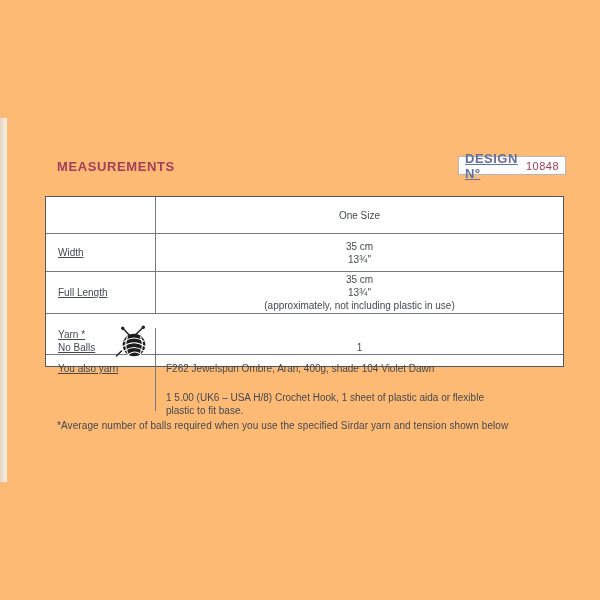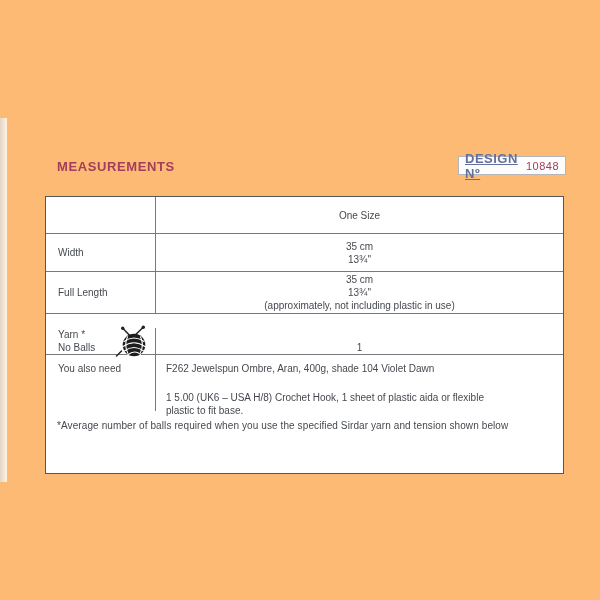--- a/index.html
+++ b/index.html
@@ -62,21 +62,21 @@
   .design-number {
     font-size: 11px;
     color: #a23e5b;
     letter-spacing: 0.5px;
   }
   .m-table {
     position: absolute;
     left: 45px;
     top: 196px;
     width: 519px;
-    height: 278px;
+    height: 171px;
     border: 1.5px solid #55565a;
     box-sizing: border-box;
     color: #45494f;
     font-size: 10px;
     background: #ffffff;
   }
   .row {
     display: flex;
     box-sizing: border-box;
     border-top: 1px solid #77787c;
@@ -91,20 +91,21 @@
   .cell.label {
     width: 110px;
     flex: 0 0 110px;
     border-right: 1px solid #77787c;
     display: flex;
     flex-direction: column;
     justify-content: center;
     padding-left: 12px;
     line-height: 13px;
     position: relative;
+    text-decoration: underline;
   }
   .cell.value {
     flex: 1;
     display: flex;
     flex-direction: column;
     justify-content: center;
     align-items: center;
     text-align: center;
     line-height: 13px;
   }
@@ -200,21 +201,21 @@
               <path d="M27.5,12.8 Q31.4,21 27.2,29.2"></path>
             </g>
           </svg>
         </span>
       </div>
       <div class="cell value">1</div>
     </div>
 
     <div class="row r-last">
       <div class="cell label stack">
-        <div>You also need</div>
+        <div>You also yarn</div>
       </div>
       <div class="cell value left-align stack">
         <div>F262 Jewelspun Ombre, Aran, 400g, shade 104 Violet Dawn</div>
         <div class="wrap-narrow">1 5.00 (UK6 – USA H/8) Crochet Hook, 1 sheet of plastic aida or flexible plastic to fit base.</div>
       </div>
     </div>
 
   </div>
 
   <p class="footnote">*Average number of balls required when you use the specified Sirdar yarn and tension shown below</p>

